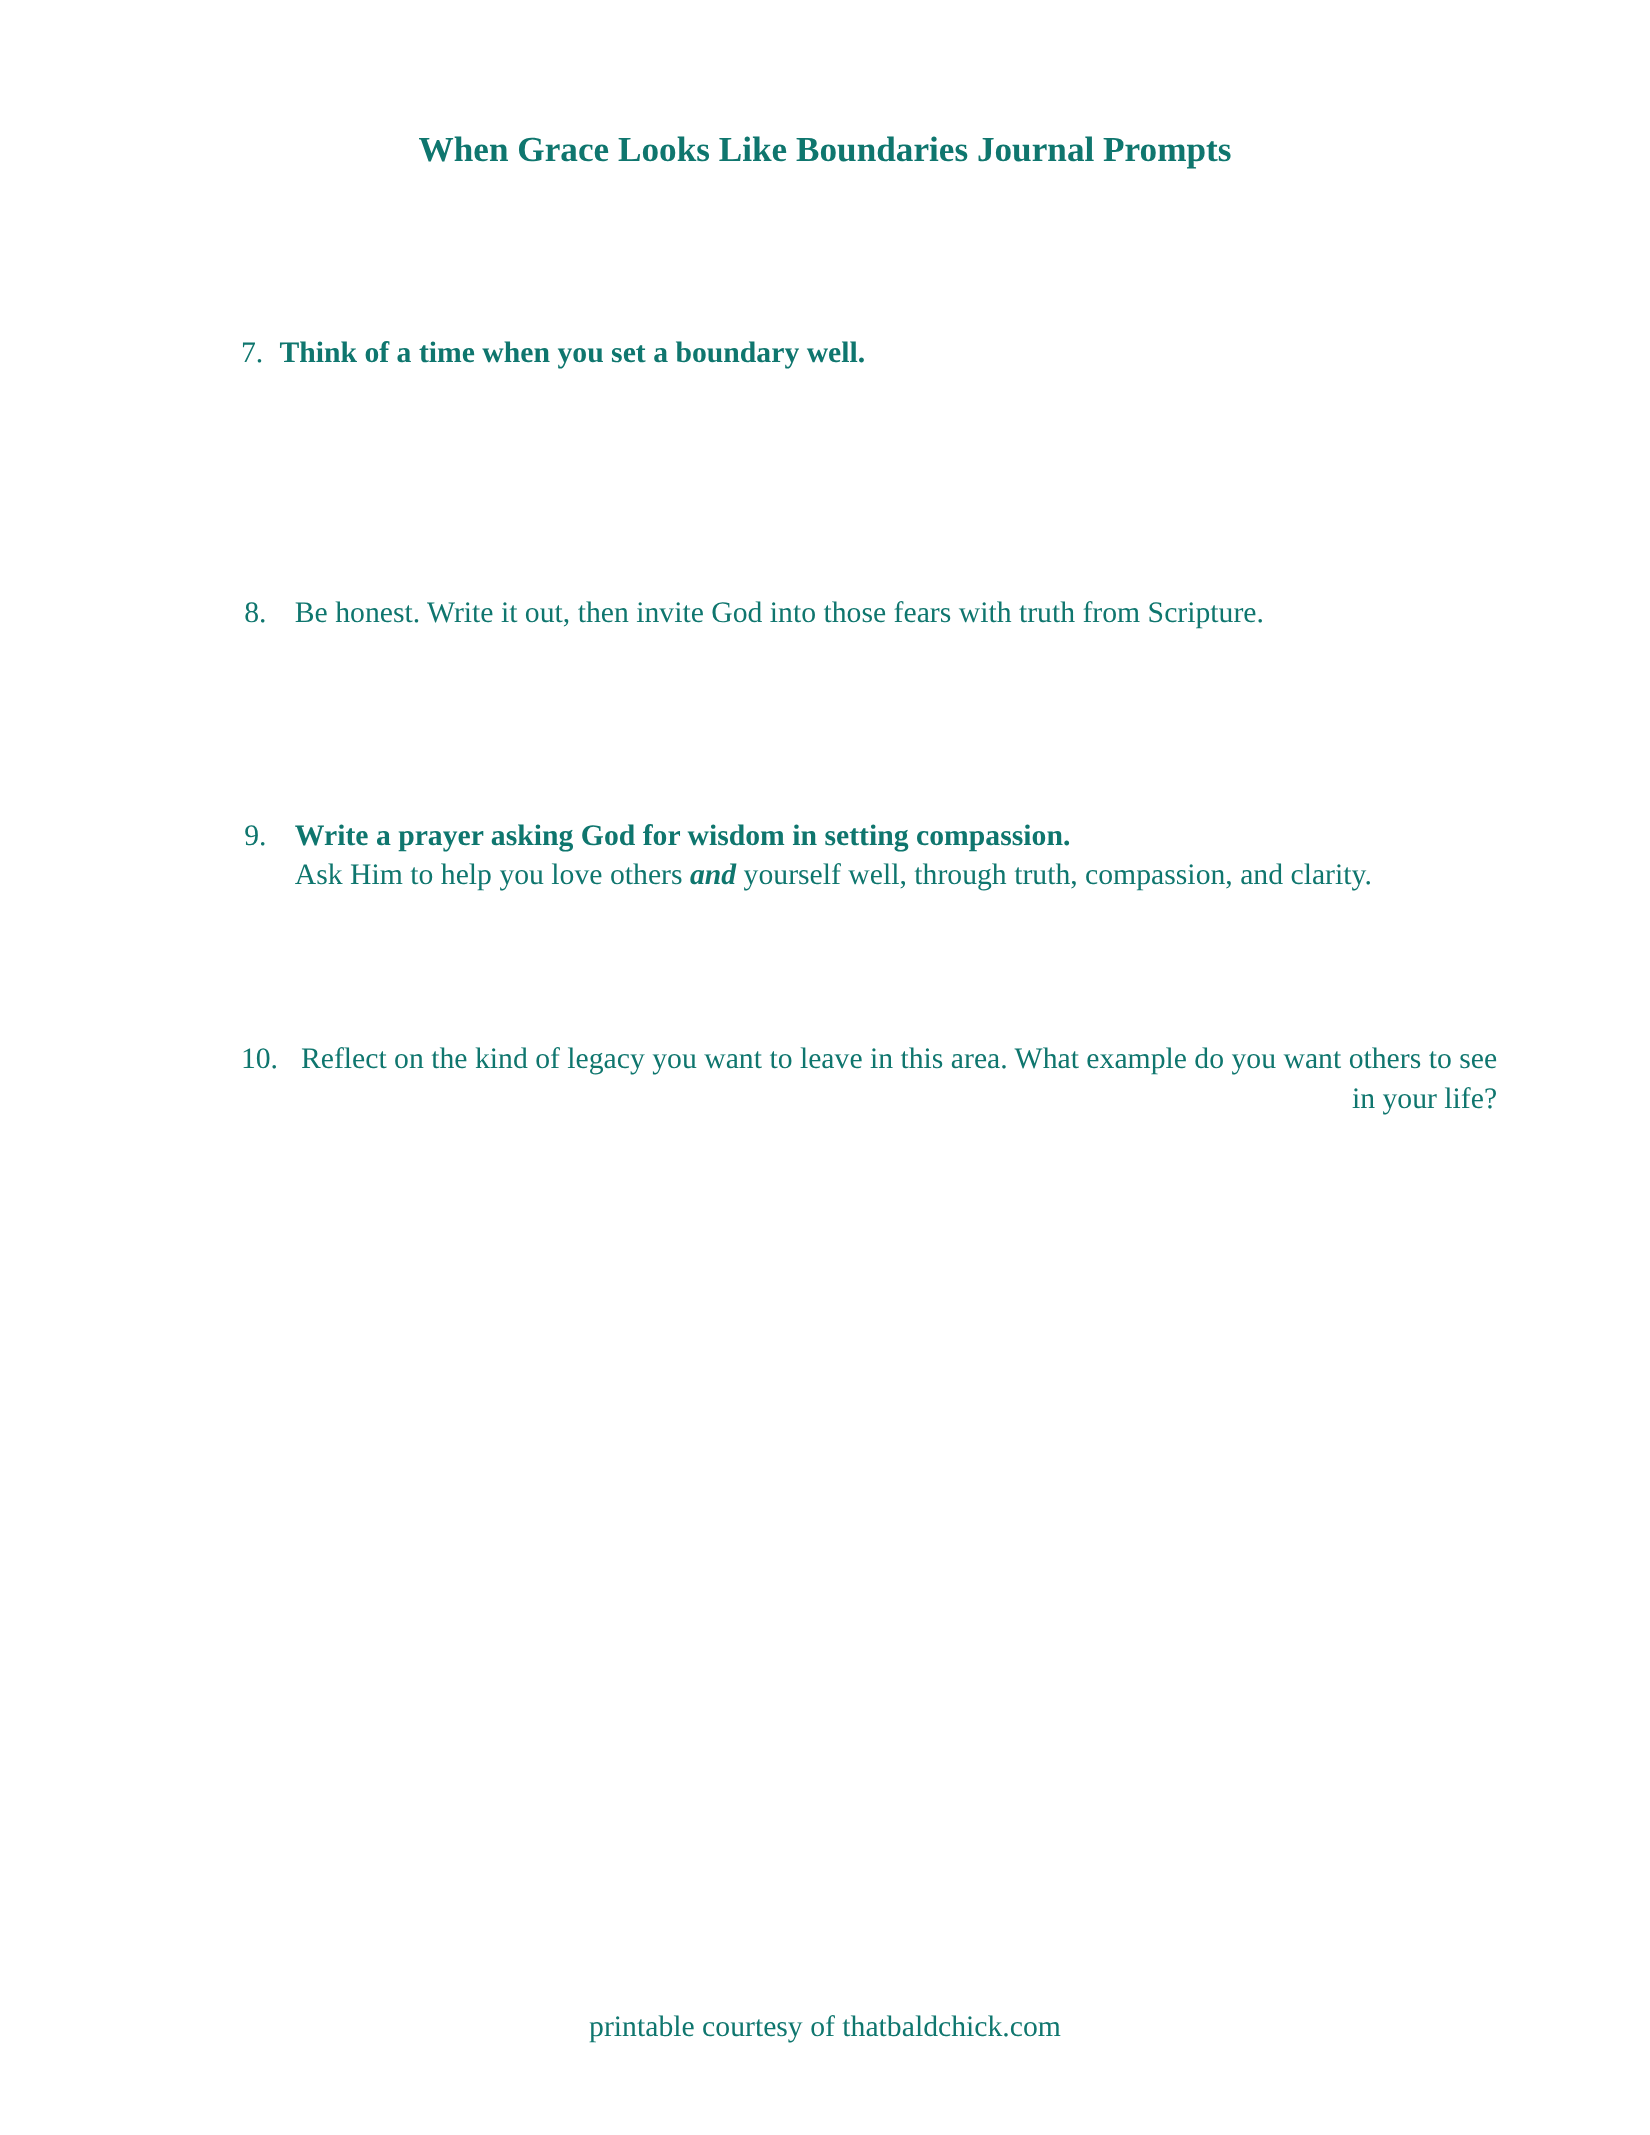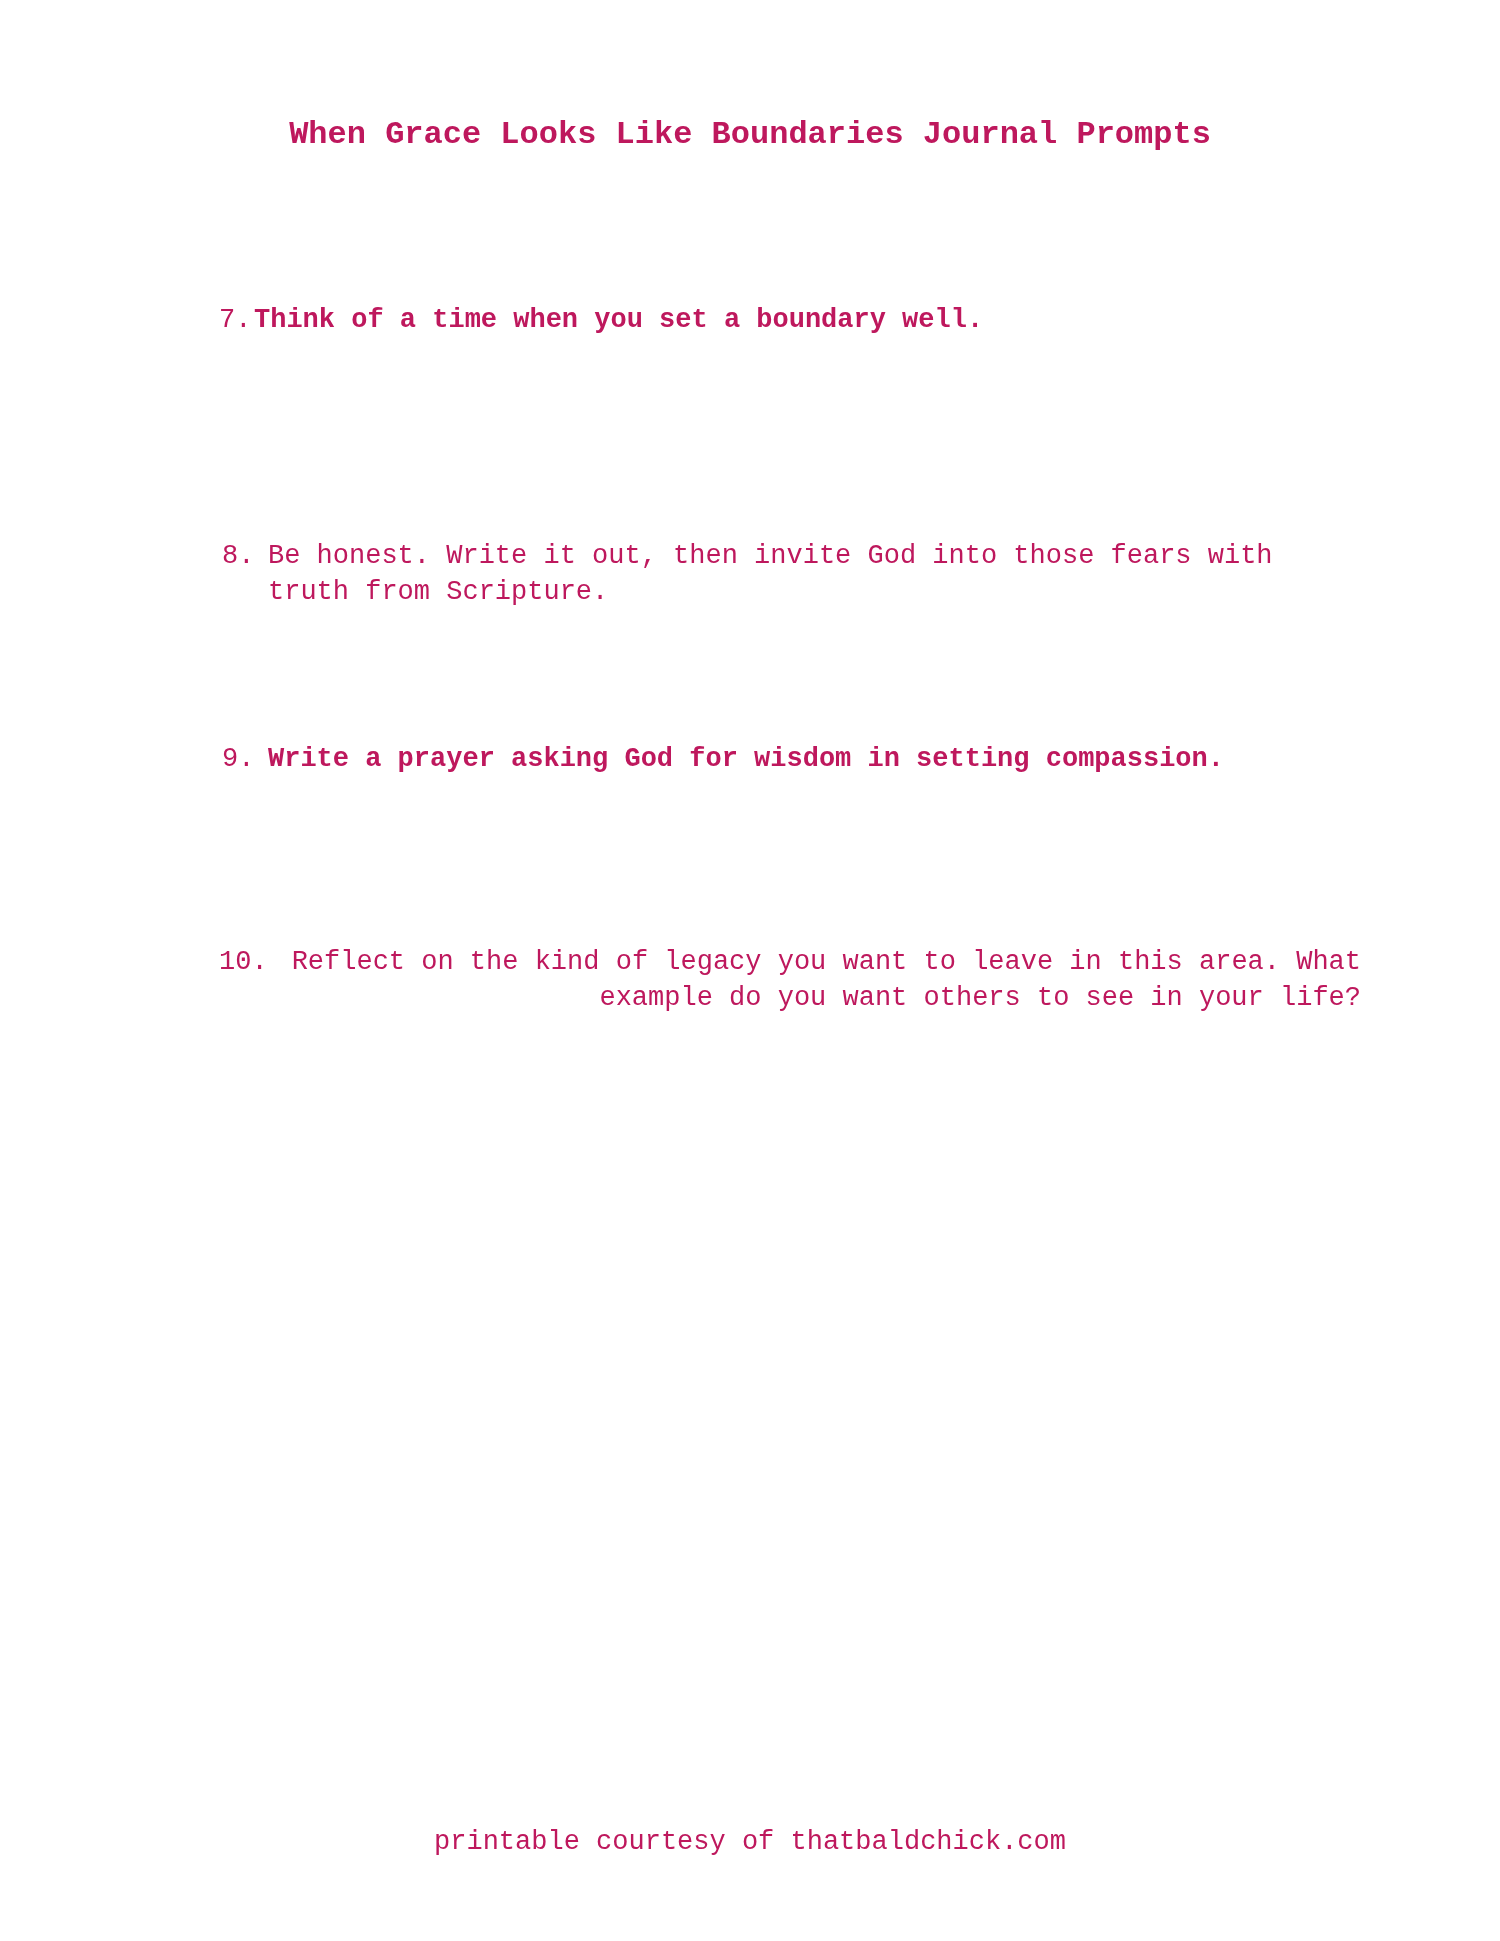--- a/index.html
+++ b/index.html
@@ -5,22 +5,22 @@
   html, body {
     margin: 0;
     padding: 0;
     background: #ffffff;
   }
   .page {
     position: relative;
     width: 1500px;
     height: 1941px;
     background: #ffffff;
-    color: #be185d;
-    font-family: Liberation Mono, monospace;
+    color: #0f766e;
+    font-family: Liberation Serif, serif;
     overflow: hidden;
   }
   .title {
     position: absolute;
     top: 115px;
     left: 0;
     width: 1500px;
     margin: 0;
     text-align: center;
     font-size: 32px;
@@ -92,20 +92,21 @@
     <span class="num">8.</span>
     <div class="content">
       <div class="body">Be honest. Write it out, then invite God into those fears with truth from Scripture.</div>
     </div>
   </section>
 
   <section class="prompt item-9">
     <span class="num">9.</span>
     <div class="content">
       <div class="heading">Write a prayer asking God for wisdom in setting compassion.</div>
+      <div class="body"><span>Ask Him to help you love others </span><span class="em-and">and</span><span> yourself well, through truth, compassion, and clarity.</span></div>
     </div>
   </section>
 
   <section class="prompt item-10">
     <span class="num">10.</span>
     <div class="content">
       <div class="body">Reflect on the kind of legacy you want to leave in this area. What example do you want others to see in your life?</div>
     </div>
   </section>
 

